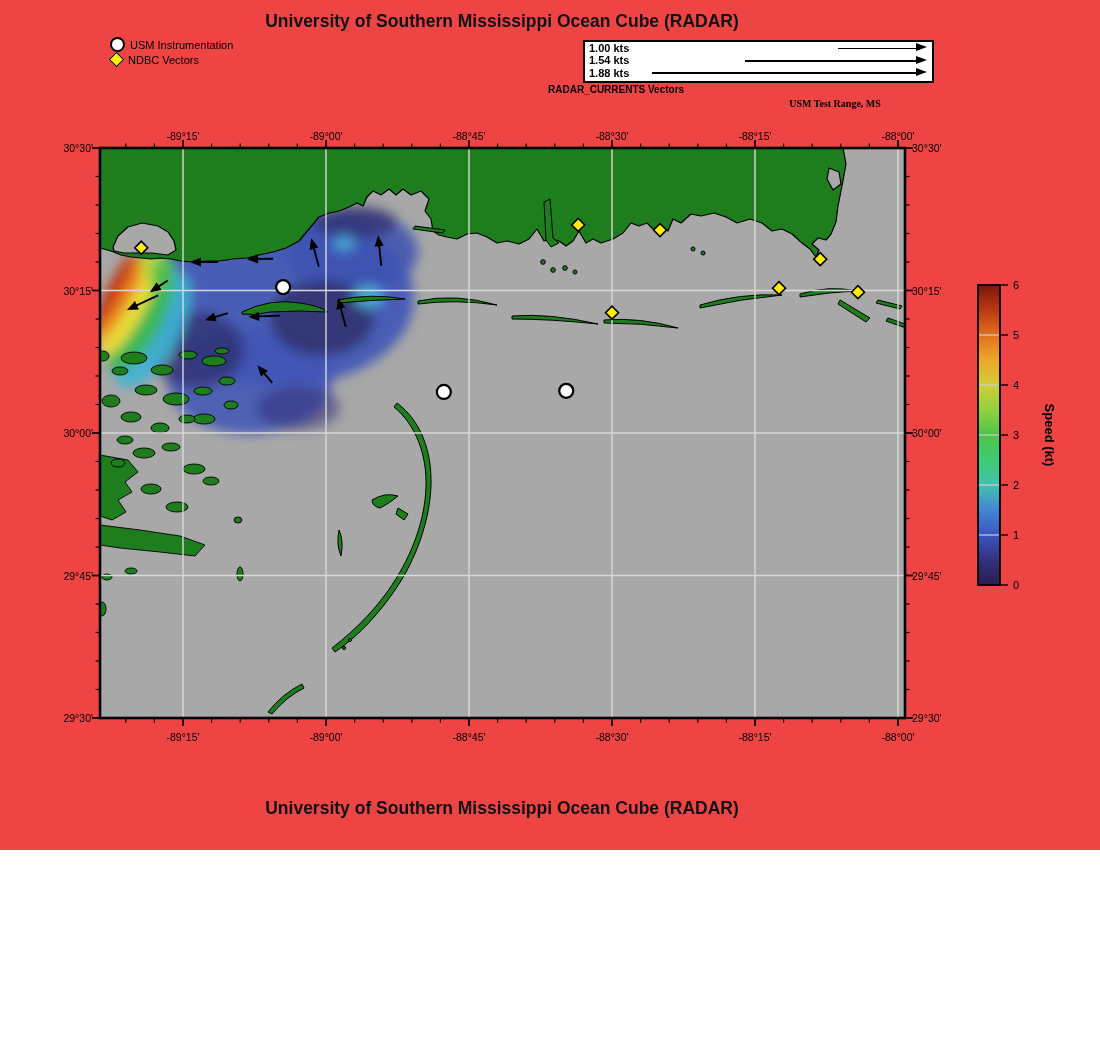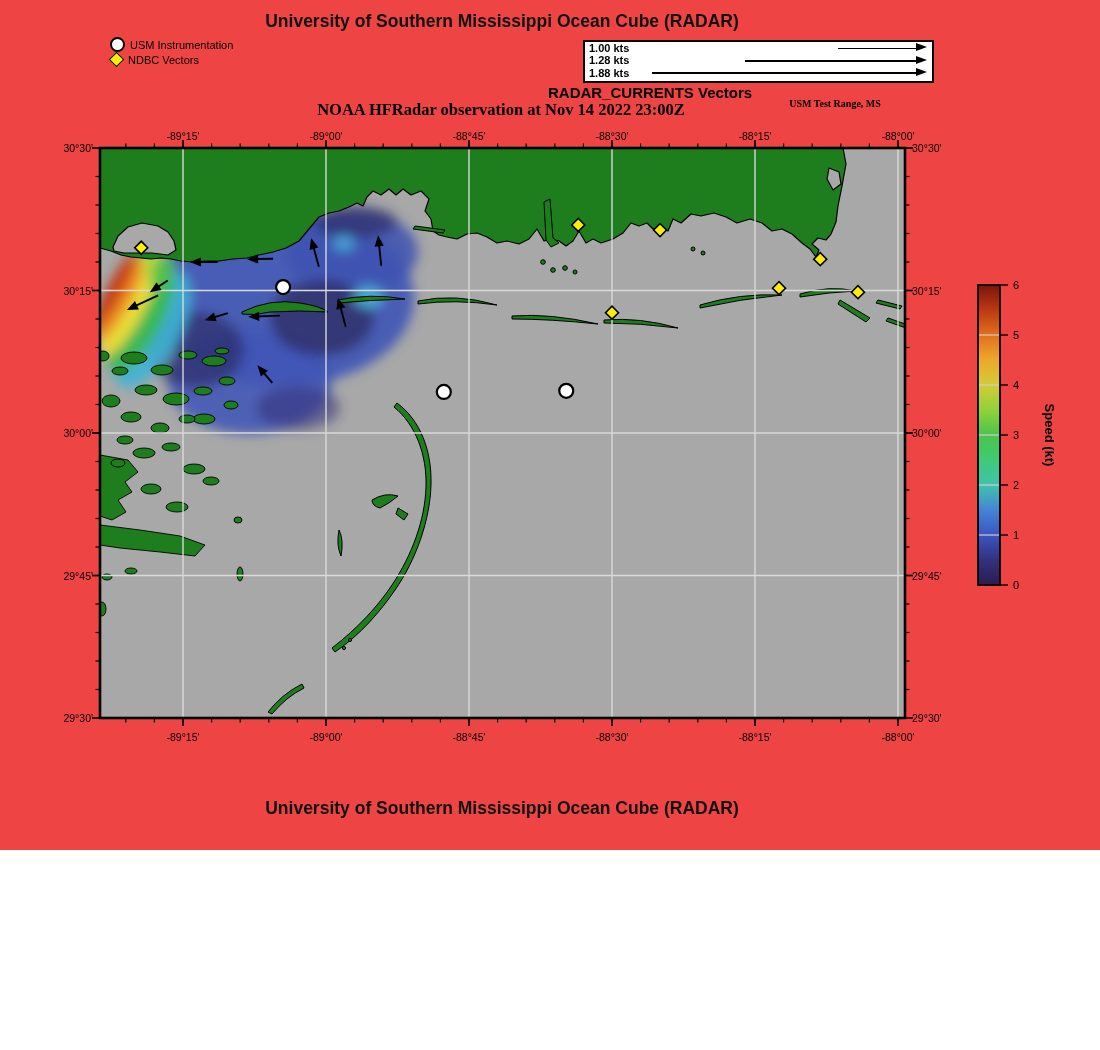--- a/index.html
+++ b/index.html
@@ -14,21 +14,21 @@
   .legend-row{display:flex;align-items:center;height:15px;}
   .legend-label{font-size:11px;font-weight:normal;color:#000;margin-left:5px;}
   .icon-circle{width:11px;height:11px;border:2px solid #000;border-radius:50%;background:#fff;display:inline-block;}
   .icon-diamond{width:9px;height:9px;border:1.6px solid #000;background:#ffee00;display:inline-block;transform:rotate(45deg);margin:0 1px;}
   #scale-box{left:548px;top:40px;width:347px;height:39px;border:2px solid #000;background:#fff;margin-left:35px;}
   .scale-row{position:relative;height:12.4px;}
   .scale-label{position:absolute;left:4px;top:0;font-size:11px;font-weight:bold;line-height:12.4px;color:#000;}
   .scale-line{position:absolute;top:5.6px;height:1.6px;background:#000;}
   .scale-head{position:absolute;top:1.4px;width:0;height:0;border-left:11px solid #000;
         border-top:4.6px solid transparent;border-bottom:4.6px solid transparent;}
-  #scale-caption{left:548px;top:84px;font-size:15px;font-weight:bold;color:#000;}
+  #scale-caption{left:548px;top:84px;font-size:10px;font-weight:bold;color:#000;}
   #subtitle{left:0;width:1002px;text-align:center;top:100px;font-family:"Liberation Serif",serif;
         font-size:16.5px;font-weight:bold;color:#000;}
   #region-label{left:745px;top:98px;width:180px;text-align:center;font-family:"Liberation Serif",serif;
         font-size:10px;font-weight:bold;color:#000;}
   #map-svg{left:0;top:0;}
   text{font-family:"Liberation Sans",sans-serif;}
 </style>
 </head>
 <body>
 
@@ -47,33 +47,32 @@
     </div>
   </div>
 
   <div class="abs" id="scale-box">
       <div class="scale-row">
         <span class="scale-label">1.00 kts</span>
         <span class="scale-line abs" style="right: 15px; width: 79px;"></span>
         <span class="scale-head abs" style="right: 5px;"></span>
       </div>
       <div class="scale-row">
-        <span class="scale-label">1.28 kts</span>
+        <span class="scale-label">1.54 kts</span>
         <span class="scale-line abs" style="right: 15px; width: 172px;"></span>
         <span class="scale-head abs" style="right: 5px;"></span>
       </div>
       <div class="scale-row">
         <span class="scale-label">1.88 kts</span>
         <span class="scale-line abs" style="right: 15px; width: 265px;"></span>
         <span class="scale-head abs" style="right: 5px;"></span>
       </div>
     </div>
   <div class="abs" id="scale-caption">RADAR_CURRENTS Vectors</div>
 
-  <div class="abs" id="subtitle">NOAA HFRadar observation at Nov 14 2022 23:00Z</div>
   <div class="abs" id="region-label">USM Test Range, MS</div>
 
   <svg class="abs" id="map-svg" width="1100" height="1050" viewBox="0 0 1100 1050">
     <defs>
       <filter id="blur" x="-40%" y="-40%" width="180%" height="180%">
         <feGaussianBlur stdDeviation="6"></feGaussianBlur>
       </filter>
       <clipPath id="mapclip">
           <rect x="100" y="148" width="805" height="570"></rect>
         </clipPath>

